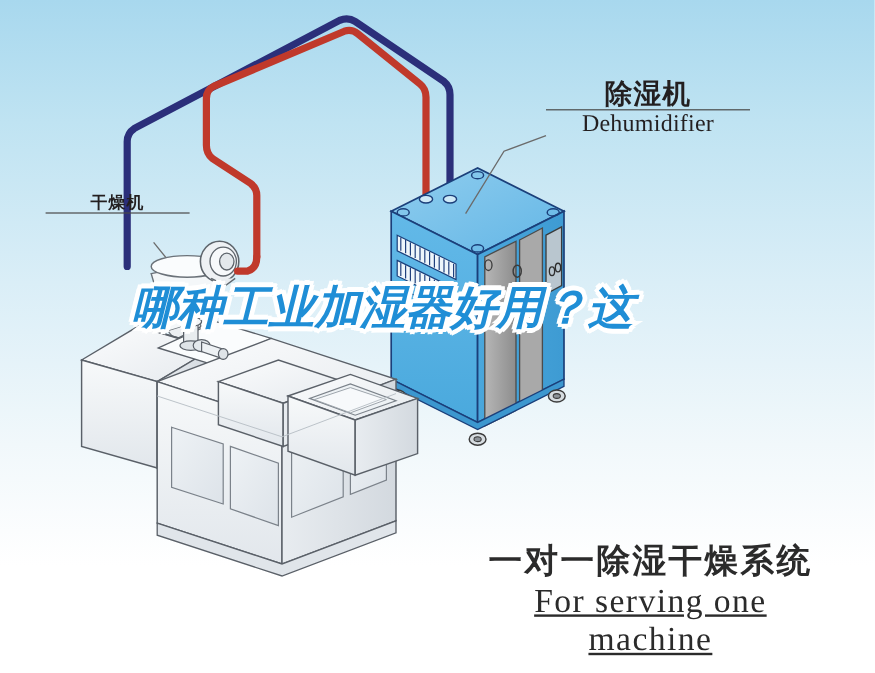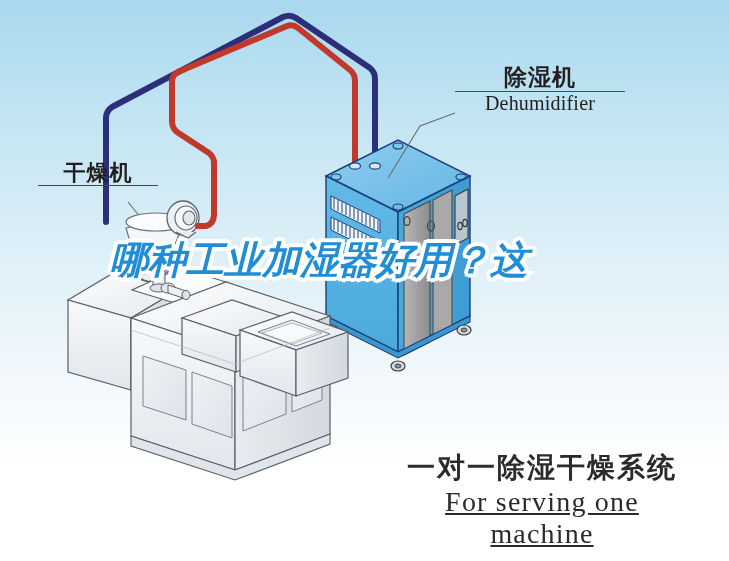--- a/index.html
+++ b/index.html
@@ -25,21 +25,21 @@
   }
   .lbl {
     position: absolute;
     text-align: center;
     color: #231f20;
     line-height: 1.05;
     white-space: nowrap;
   }
   .lbl .cn {
     display: block;
-    font-family: Liberation Serif, serif;
+    font-family: Liberation Sans, sans-serif;
     font-weight: 700;
     letter-spacing: 1px;
   }
   .lbl .en {
     display: block;
     font-family: "Liberation Serif", "DejaVu Serif", serif;
     font-weight: 400;
   }
   .lbl .rule {
     display: block;
@@ -56,21 +56,21 @@
   }
   #label-dehumidifier .cn { font-size: 23px; }
   #label-dehumidifier .en { font-size: 20px; letter-spacing: 0.2px; }
 
   
   #label-hopper {
     left: 38px;
     top: 161px;
     width: 120px;
   }
-  #label-hopper .cn { font-size: 22px; }
+  #label-hopper .cn { font-size: 14px; }
   #label-hopper .en { font-size: 19px; letter-spacing: 0.3px; }
 
   
   #caption {
     position: absolute;
     left: 392px;
     top: 452px;
     width: 300px;
     text-align: center;
     color: #2b2b2b;
@@ -91,21 +91,21 @@
     margin-top: 2px;
     text-decoration: underline;
   }
 
   
   #headline {
     position: absolute;
     left: 110px;
     top: 238px;
     width: 520px;
-    font-family: Liberation Serif, serif;
+    font-family: Liberation Mono, monospace;
     font-weight: 700;
     font-style: italic;
     font-size: 38px;
     line-height: 1.18;
     color: #1f8ed6;
     letter-spacing: 0px;
     -webkit-text-stroke: 5px #ffffff;
     paint-order: stroke fill;
     text-shadow:
       -3px -3px 0 #ffffff,  3px -3px 0 #ffffff,

